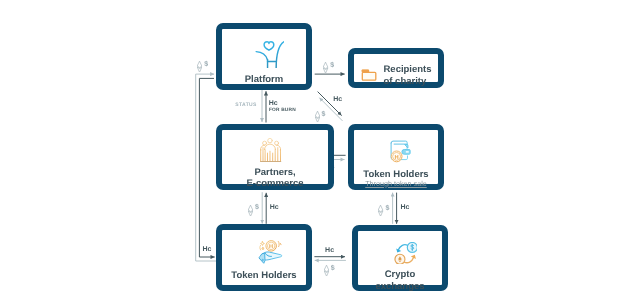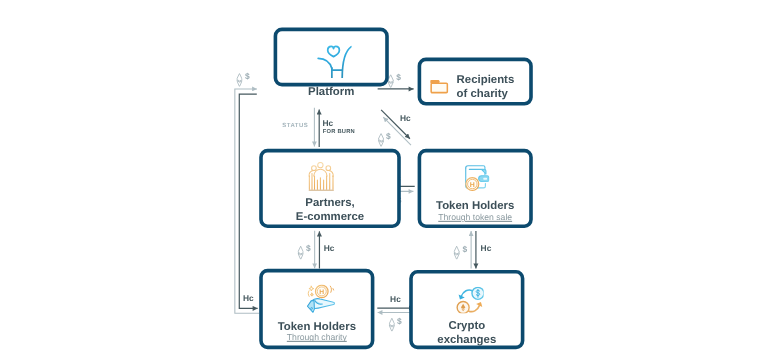--- a/index.html
+++ b/index.html
@@ -1,20 +1,20 @@
 <!DOCTYPE html>
 <html><head>
 <meta charset="utf-8">
 <style>
   html,body{margin:0;padding:0;background:#ffffff;}
   body{width:640px;height:299px;overflow:hidden;
        font-family:"Liberation Sans",sans-serif;
        -webkit-font-smoothing:antialiased;text-rendering:geometricPrecision;}
   #stage{position:relative;width:640px;height:299px;background:#fff;}
-  .box{position:absolute;background:#fff;border:3px solid #0c4a6e;border-radius:7px;
+  .box{position:absolute;background:#fff;border:6px solid #0c4a6e;border-radius:7px;
        box-sizing:border-box;padding-left:36px;}
   .icon{display:block;position:absolute;}
   .box-title{font-weight:bold;color:#3c4f58;text-align:center;line-height:1.27;
        font-size:9.5px;letter-spacing:0;white-space:pre-line;position:absolute;
        left:0;right:0;}
   .box-sub{color:#8a999f;text-align:center;font-size:7.2px;position:absolute;
        left:0;right:0;text-decoration:underline;}
   .lbl{position:absolute;color:#46595f;font-weight:bold;font-size:7px;white-space:nowrap;
        line-height:1;}
   .lbl-light{color:#a6b6bd;font-weight:bold;font-size:5px;letter-spacing:.4px;}
@@ -147,21 +147,21 @@
       <g fill="none" stroke="#9eaeb5" stroke-width="0.62" stroke-linejoin="round" stroke-linecap="round">
         <path d="M2.5 0.3 L4.7 5.05 L2.5 6.4 L0.3 5.05 Z"></path>
         <path d="M0.35 5.95 L2.5 7.3 L4.65 5.95 L2.5 10.75 Z"></path>
       </g>
     </svg>
     <span class="dollar">$</span>
   </div>
 
   <div class="lbl" style="left:202.5px;top:245.8px">Hc</div>
 
-  <div class="box" style="left:228px;top:23px;width:96px;height:49px">
+  <div class="box" style="left:216px;top:23px;width:96px;height:67px">
     <svg class="icon" width="29" height="28" viewBox="-0.75 -0.75 29 28" style="left:33.4px;top:10.9px">
       <defs>
         <linearGradient id="pgrad" gradientUnits="userSpaceOnUse" x1="0" y1="0" x2="8" y2="28">
           <stop offset="0" stop-color="#3fbce8"></stop>
           <stop offset="0.5" stop-color="#2fa9de"></stop>
           <stop offset="1" stop-color="#2d94bf"></stop>
         </linearGradient>
       </defs>
       <g fill="none" stroke="url(#pgrad)" stroke-width="1.45" stroke-linecap="round" stroke-linejoin="round">
         <path d="M8.35 4.1 C8.35 1.95 9.95 0.95 11.35 0.95 C12.5 0.95 13.0 1.7 13.2 2.7 C13.4 1.7 13.9 0.95 15.05 0.95 C16.45 0.95 18.05 1.95 18.05 4.1 C18.05 6.35 14.8 8.65 13.2 9.45 C11.6 8.65 8.35 6.35 8.35 4.1 Z"></path>
@@ -275,24 +275,23 @@
         <path d="M3.9 13.6 C6.2 11.6 9.2 11.1 11.4 11.8 L22.5 14.4
                  a1.0 1.0 0 0 1 .05 1.95 L12.8 18.7 C9.9 19.6 7.0 19.9 4.7 19.5 Z" fill="#e7f7fd"></path>
 
         <path d="M7.0 13.0 C8.2 15.3 10.6 16.4 13.2 16.0" fill="#b1e2f6"></path>
 
         <path d="M3.9 13.3 L6.3 13.0 L6.6 20.2 L5.4 22.9 L0.8 17.8 Z" fill="#b1e2f6"></path>
       </g>
       <circle cx="4.3" cy="19.6" r="0.75" fill="none" stroke="#2f9fd6" stroke-width="0.6"></circle>
     </svg>
     <div class="box-title" style="top:39.5px">Token Holders</div>
-    <div class="box-sub" style="top:49.2px">Through charity</div>
-  </div>
-
-  <div class="box" style="left:341px;top:225px;width:96px;height:66px">
+  </div>
+
+  <div class="box" style="left:352px;top:225px;width:96px;height:66px">
     <svg class="icon" width="23.4" height="22.6" viewBox="-0.7 -0.7 23.4 22.6" style="left:36px;top:10.6px">
       <defs>
         <linearGradient id="exb" gradientUnits="userSpaceOnUse" x1="0" y1="0" x2="22" y2="12">
           <stop offset="0" stop-color="#35aede"></stop>
           <stop offset="1" stop-color="#68cbea"></stop>
         </linearGradient>
         <linearGradient id="exo" gradientUnits="userSpaceOnUse" x1="0" y1="10" x2="22" y2="22">
           <stop offset="0" stop-color="#dd9c4d"></stop>
           <stop offset="1" stop-color="#f0b76e"></stop>
         </linearGradient>

